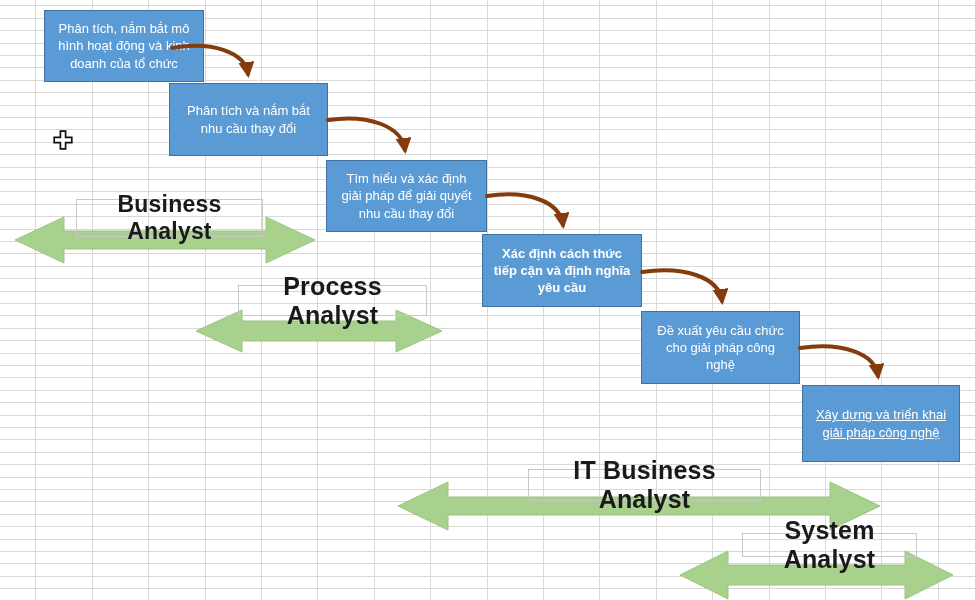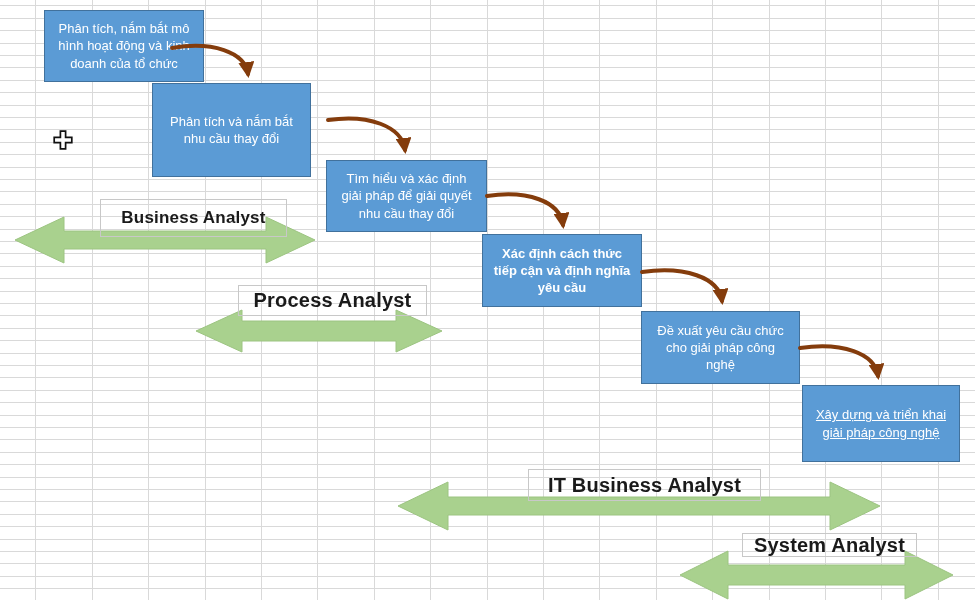--- a/index.html
+++ b/index.html
@@ -40,24 +40,24 @@
   }
   .role-label {
     position: absolute;
     box-sizing: border-box;
     border: 1px solid var(--label-border, #c8c8c8);
     background: transparent;
     color: var(--label-text, #1a1a1a);
     display: flex; align-items: center; justify-content: center;
     text-align: center;
     font-weight: 600;
-    font-size: 20px;
+    font-size: 25px;
     letter-spacing: 0.2px;
   }
-  .role-label.big { font-size: 17px; margin-left: 24px; }
+  .role-label.big { font-size: 23px; }
   .connector-path {
     fill: none;
     stroke: var(--connector, #843c0c);
     stroke-width: 4;
     stroke-linecap: round;
   }
   .connector-head { fill: var(--connector, #843c0c); }
   .role-arrow-shape {
     fill: var(--role-arrow-fill, #a9d18e);
     stroke: var(--role-arrow-edge, #9cc481);
@@ -75,21 +75,21 @@
   <svg class="overlay-svg" viewBox="0 0 975 600">
     <polygon class="role-arrow-shape" points="15,240 64,217 64,231 266,231 266,217 315,240 266,263 266,249 64,249 64,263"></polygon>
     <polygon class="role-arrow-shape" points="196,331 242,310 242,321 396,321 396,310 442,331 396,352 396,341 242,341 242,352"></polygon>
     <polygon class="role-arrow-shape" points="398,506 448,482 448,497 830,497 830,482 880,506 830,530 830,515 448,515 448,530"></polygon>
     <polygon class="role-arrow-shape" points="680,575 728,551 728,565 905,565 905,551 953,575 905,599 905,585 728,585 728,599"></polygon>
   </svg>
 
   <div class="step-box" style="left:12px; top:10px; width:160px; height:72px;margin-left:32px;">
     <span>Phân tích, nắm bắt mô hình hoạt động và kinh doanh của tổ chức</span>
   </div>
-  <div class="step-box" style="left:152px; top:83px; width:159px; height:94px;">
+  <div class="step-box" style="left:169px; top:83px; width:159px; height:73px;">
     <span>Phân tích và nắm bắt nhu cầu thay đổi</span>
   </div>
   <div class="step-box" style="left:326px; top:160px; width:161px; height:72px;">
     <span>Tìm hiểu và xác định giải pháp để giải quyết nhu cầu thay đổi</span>
   </div>
   <div class="step-box" style="left:482px; top:234px; width:160px; height:73px;font-weight:bold;">
     <span>Xác định cách thức tiếp cận và định nghĩa yêu cầu</span>
   </div>
   <div class="step-box" style="left:641px; top:311px; width:159px; height:73px;justify-content:center;">
     <span>Đề xuất yêu cầu chức cho giải pháp công nghệ</span>

